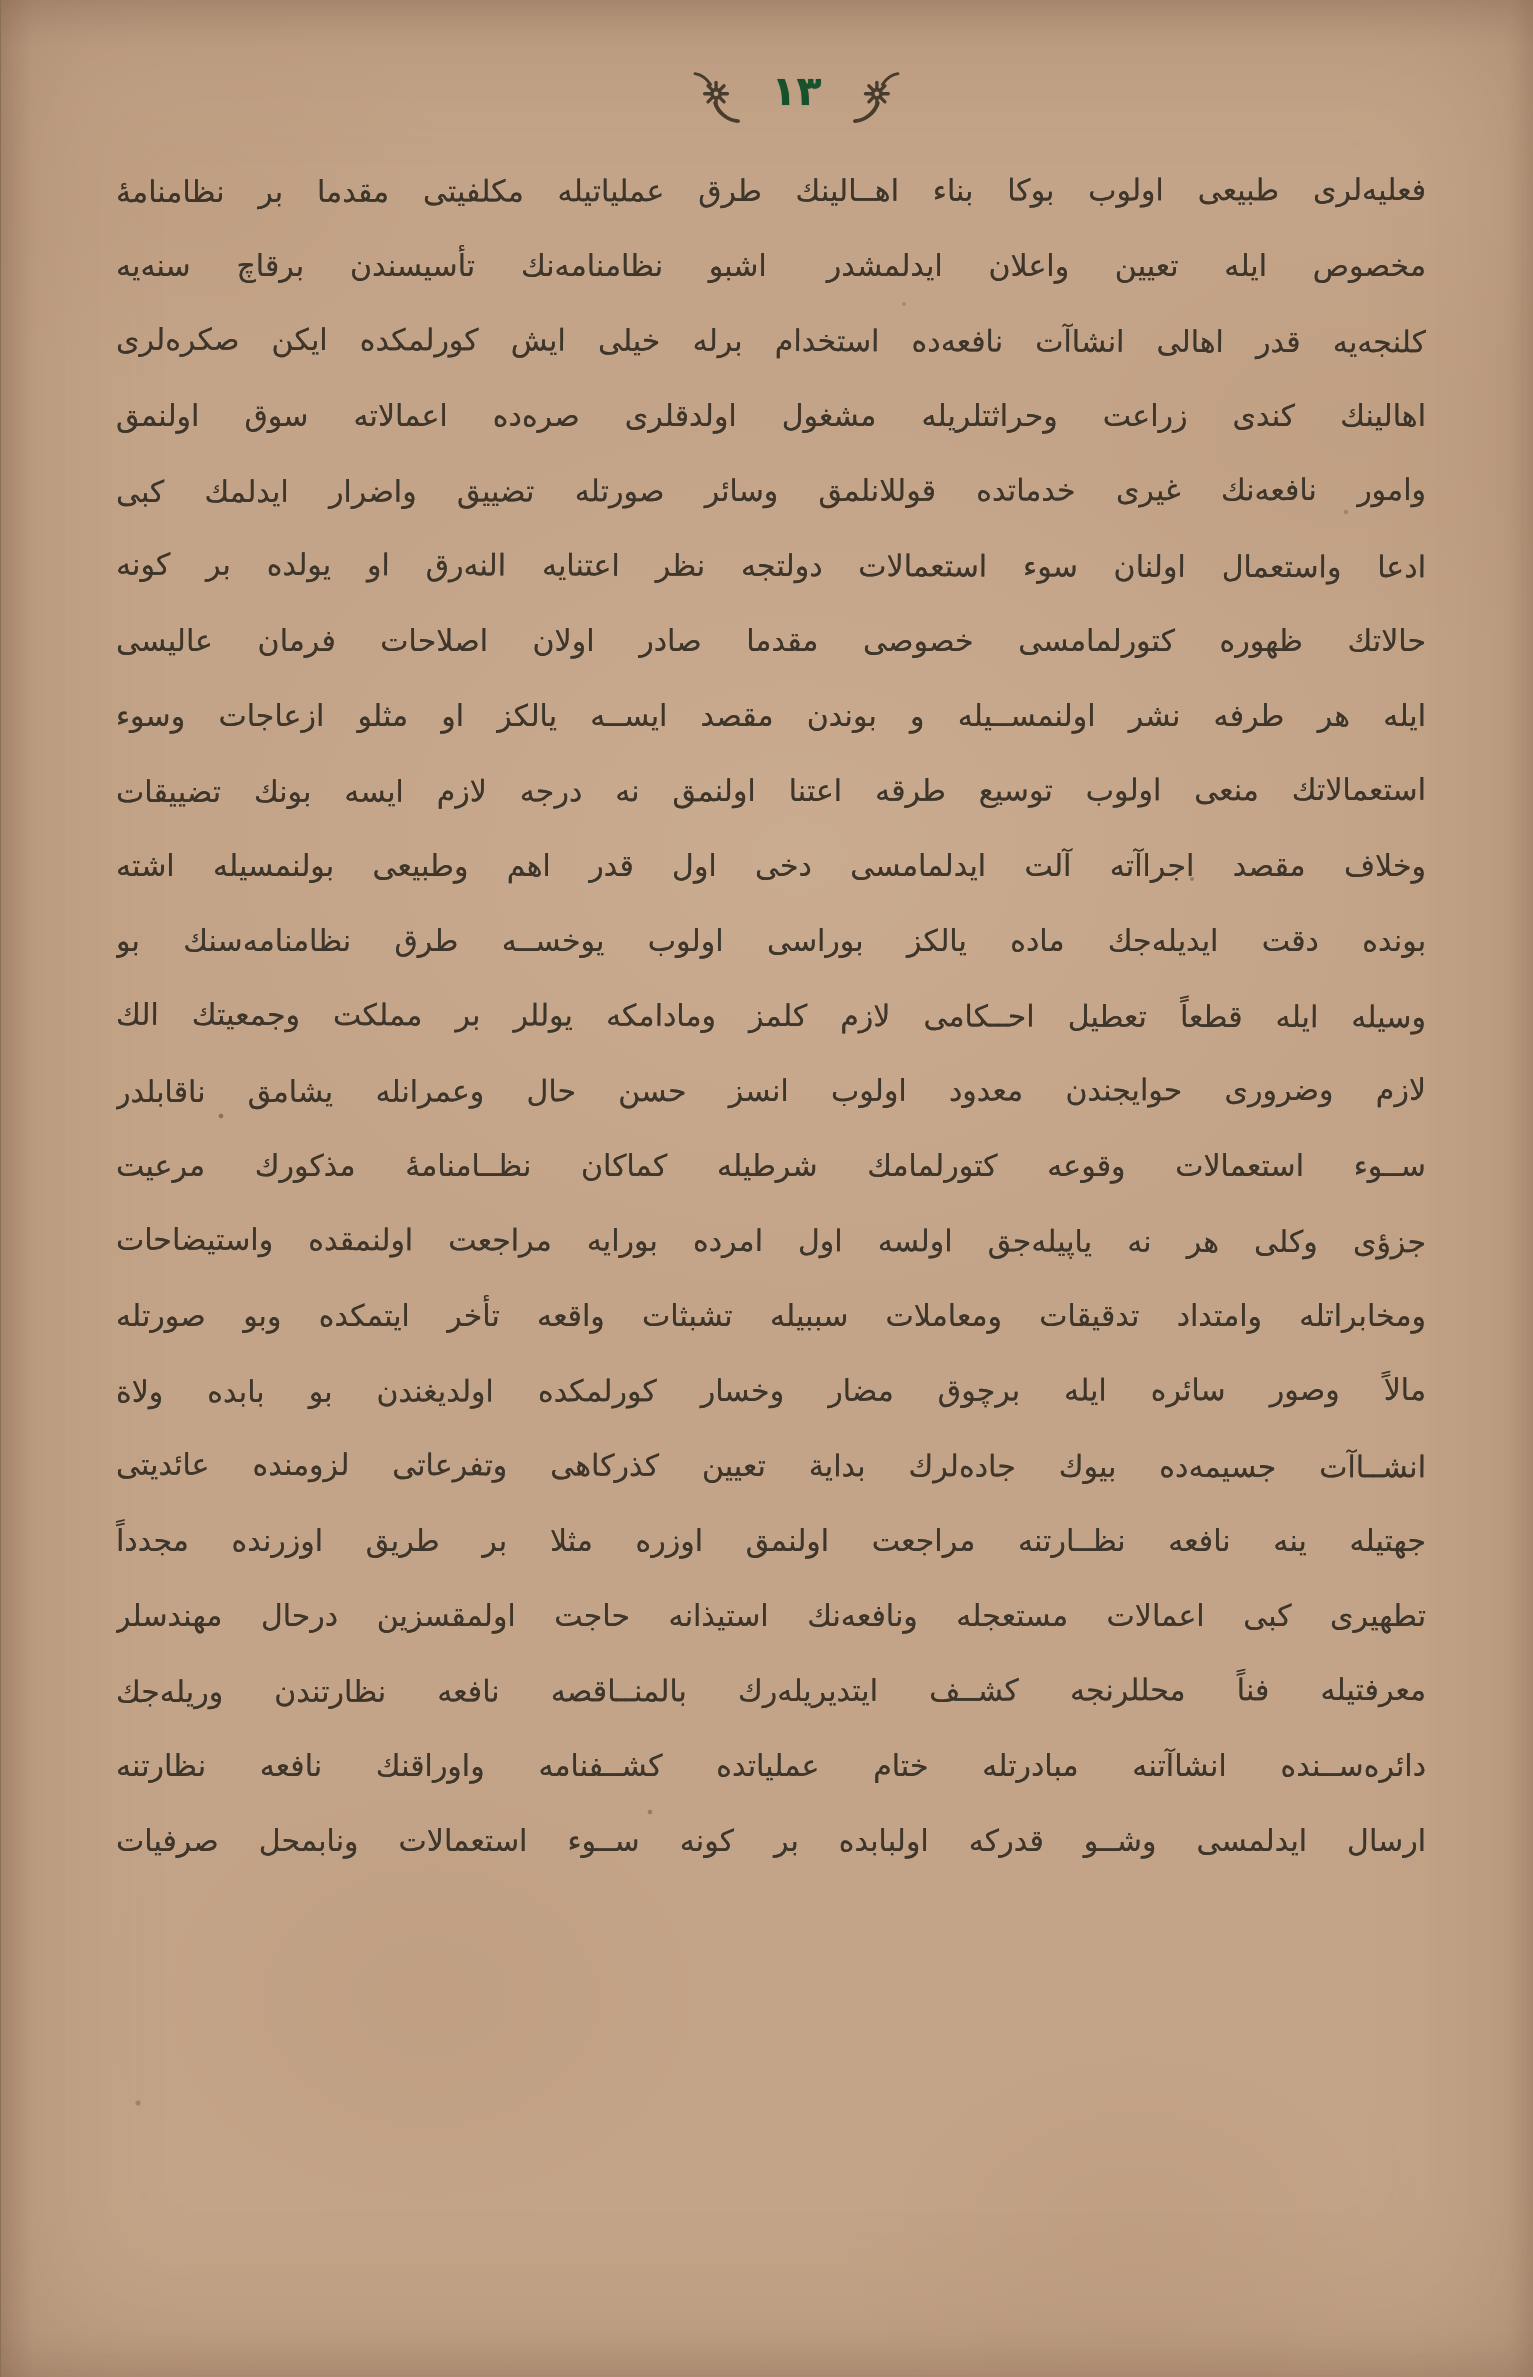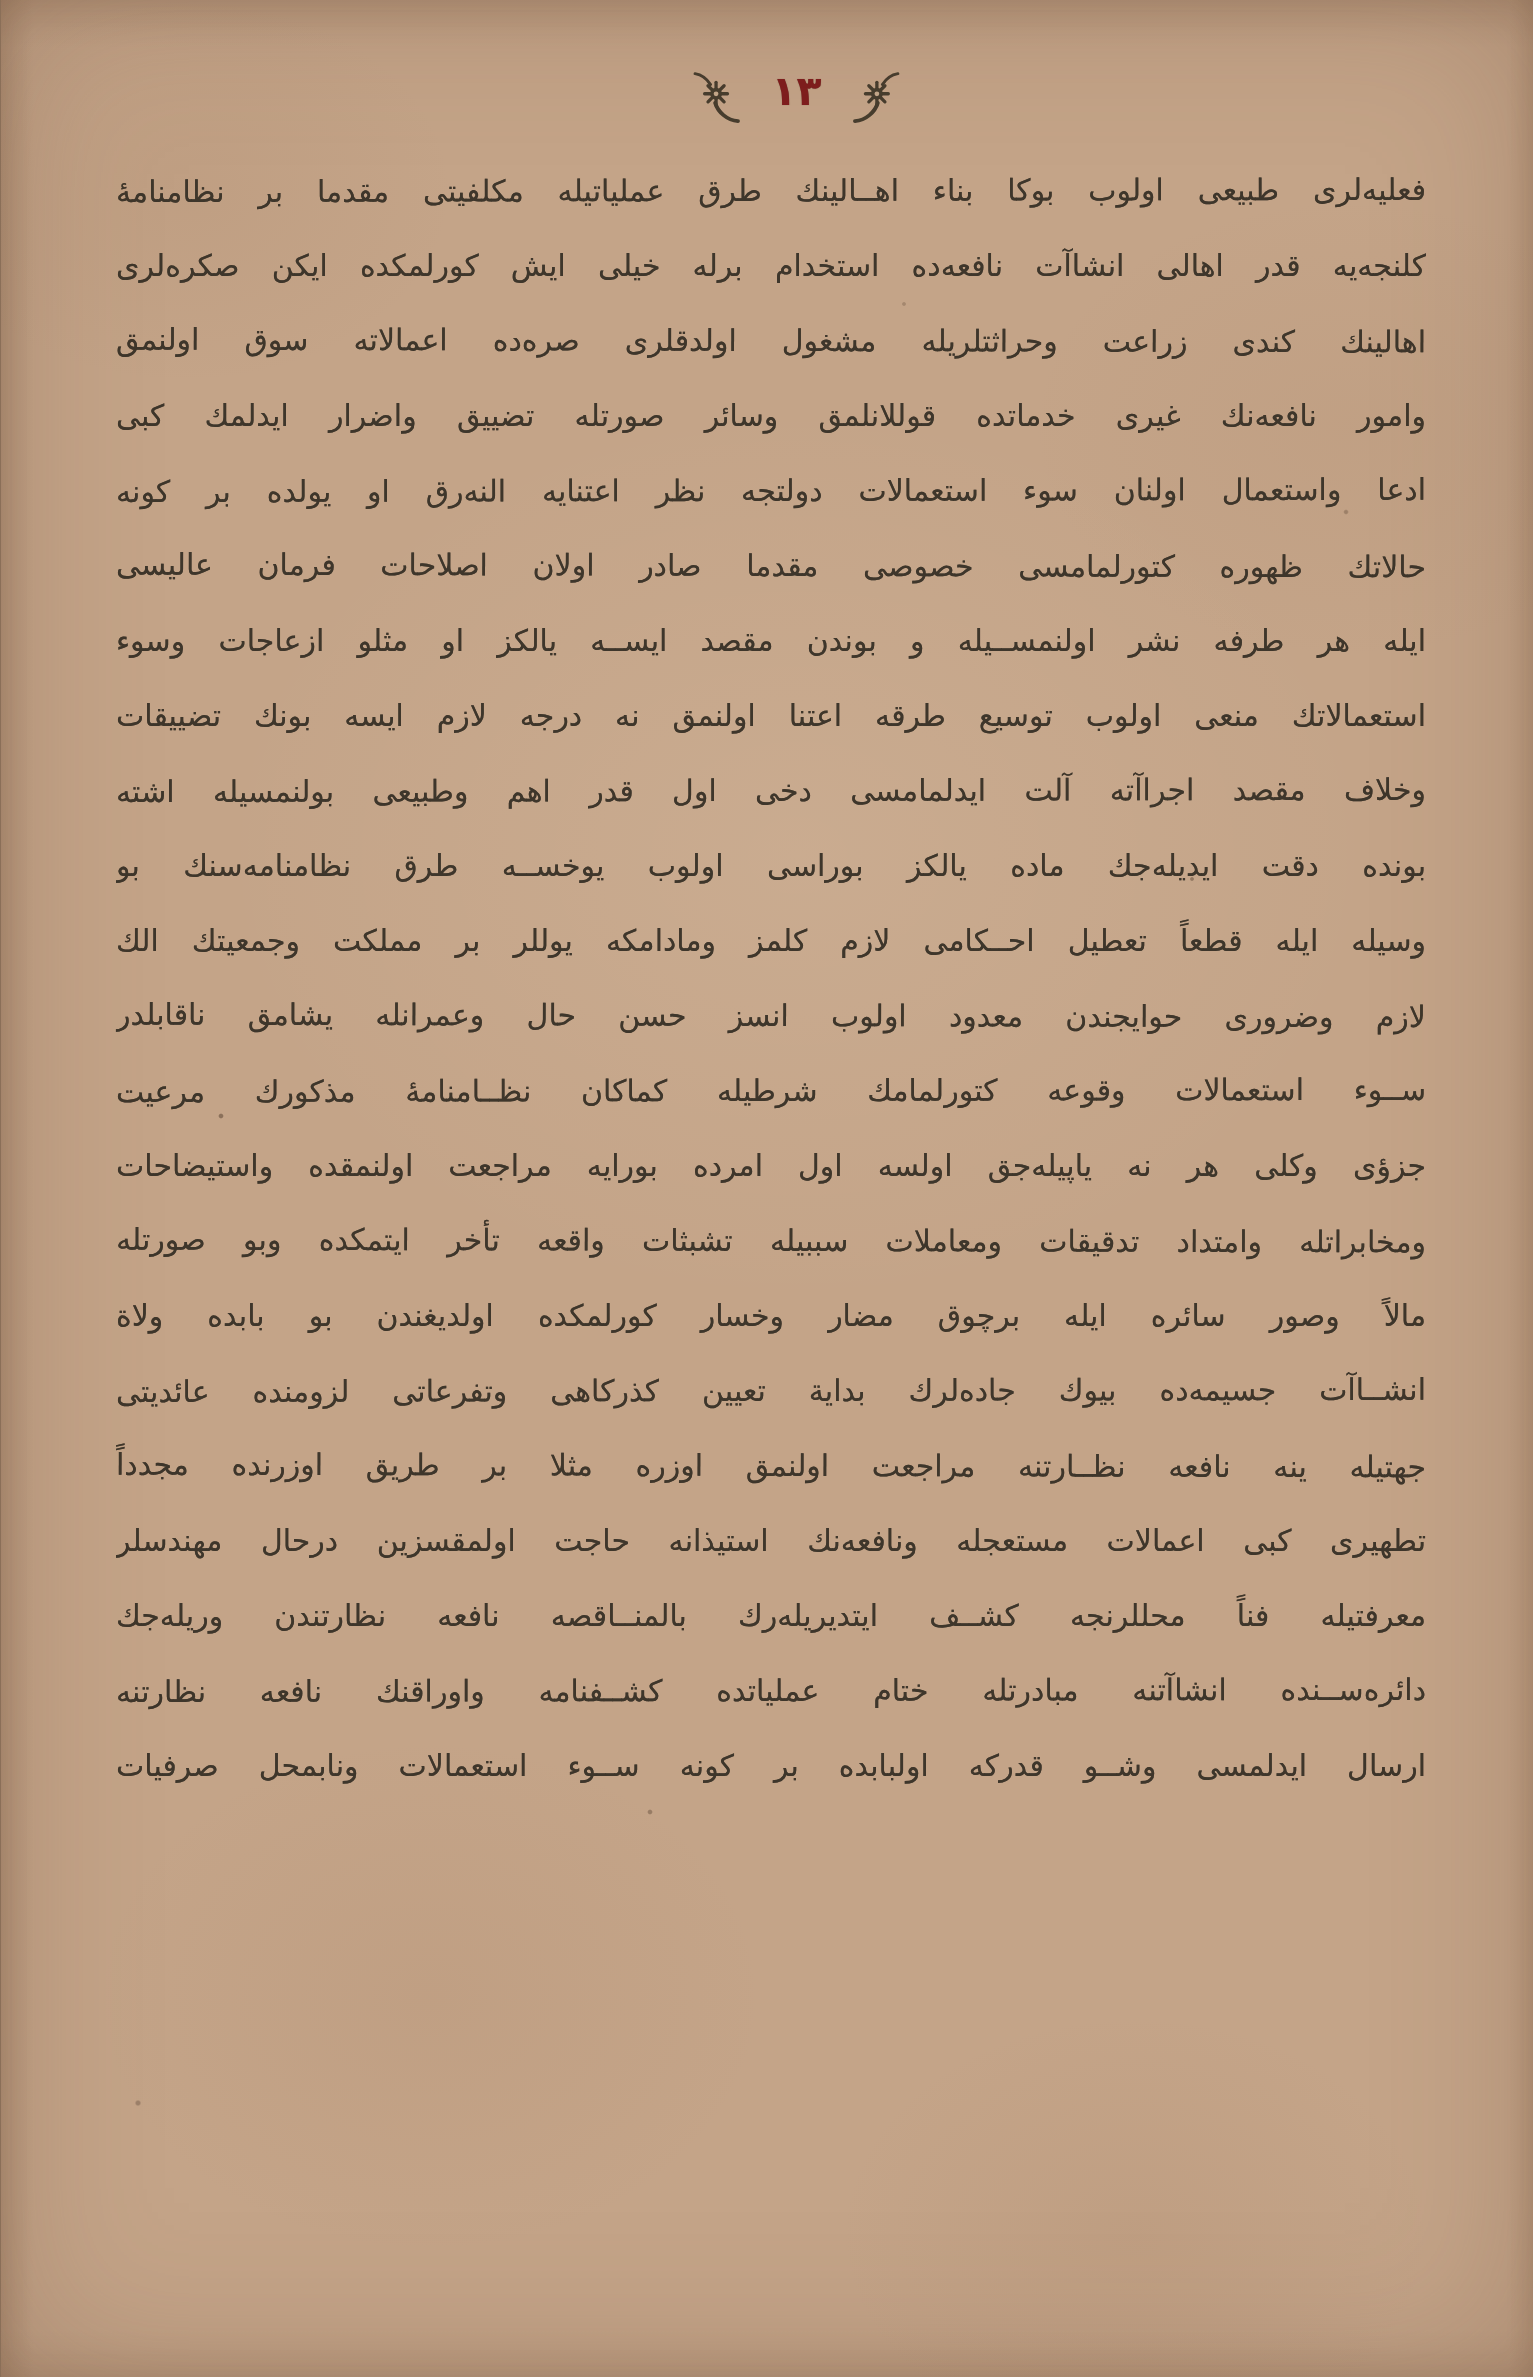--- a/index.html
+++ b/index.html
@@ -38,21 +38,21 @@
     position: absolute; inset: 0;
     box-shadow: inset 0 0 157px rgba(96,66,45,0.28), inset 0 0 31px rgba(96,66,45,0.12);
   }
   
   .page-header {
     position: absolute; top: 66px; left: 50%;
     transform: translateX(calc(-50% + 29.5px));
     display: flex; align-items: center; gap: 28px;
   }
   .page-number {
-    font-size: 41px; font-weight: bold; color: #7f1d1d;
+    font-size: 41px; font-weight: bold; color: #14532d;
     line-height: 1; padding-bottom: 9.2px;
     text-shadow: 0 0 0.9px rgba(65,56,44,0.55);
     text-align: right;
   }
   .ornament { width: 53px; height: 61px; display: block; }
   .ornament.mirrored { transform: scaleX(-1); }
   
   .text-block {
     position: absolute; top: 153px; left: 116px; width: 1310px;
     direction: rtl;
@@ -111,20 +111,21 @@
         <line x1="30" y1="30" x2="30" y2="17.5"></line>
         <line x1="30" y1="30" x2="38.8" y2="21.2"></line>
       </g>
       <circle cx="30" cy="30" r="6.5" fill="#473d2e"></circle>
       <circle cx="30" cy="30" r="2.6" fill="#c6a98c"></circle>
     </svg>
   </div>
 
   <div class="text-block">
     <div class="text-line">فعليه‌لرى طبيعى اولوب بوكا بناء اهــالينك طرق عملياتيله مكلفيتى مقدما بر نظامنامهٔ</div>
+    <div class="text-line">مخصوص ايله تعيين واعلان ايدلمشدر  اشبو نظامنامه‌نك تأسيسندن برقاچ سنه‌يه</div>
     <div class="text-line">كلنجه‌يه قدر اهالى انشاآت نافعه‌ده استخدام برله خيلى ايش كورلمكده ايكن صكره‌لرى</div>
     <div class="text-line">اهالينك كندى زراعت وحراثتلريله مشغول اولدقلرى صره‌ده اعمالاته سوق اولنمق</div>
     <div class="text-line">وامور نافعه‌نك غيرى خدماتده قوللانلمق وسائر صورتله تضييق واضرار ايدلمك كبى</div>
     <div class="text-line">ادعا واستعمال اولنان سوء استعمالات دولتجه نظر اعتنايه النه‌رق او يولده بر كونه</div>
     <div class="text-line">حالاتك ظهوره كتورلمامسى خصوصى مقدما صادر اولان اصلاحات فرمان عاليسى</div>
     <div class="text-line">ايله هر طرفه نشر اولنمســيله و بوندن مقصد ايســه يالكز او مثلو ازعاجات وسوء</div>
     <div class="text-line">استعمالاتك منعى اولوب توسيع طرقه اعتنا اولنمق نه درجه لازم ايسه بونك تضييقات</div>
     <div class="text-line">وخلاف مقصد اجراآته آلت ايدلمامسى دخى اول قدر اهم وطبيعى بولنمسيله اشته</div>
     <div class="text-line">بونده دقت ايديله‌جك ماده يالكز بوراسى اولوب يوخســه طرق نظامنامه‌سنك بو</div>
     <div class="text-line">وسيله ايله قطعاً تعطيل احــكامى لازم كلمز ومادامكه يوللر بر مملكت وجمعيتك الك</div>

